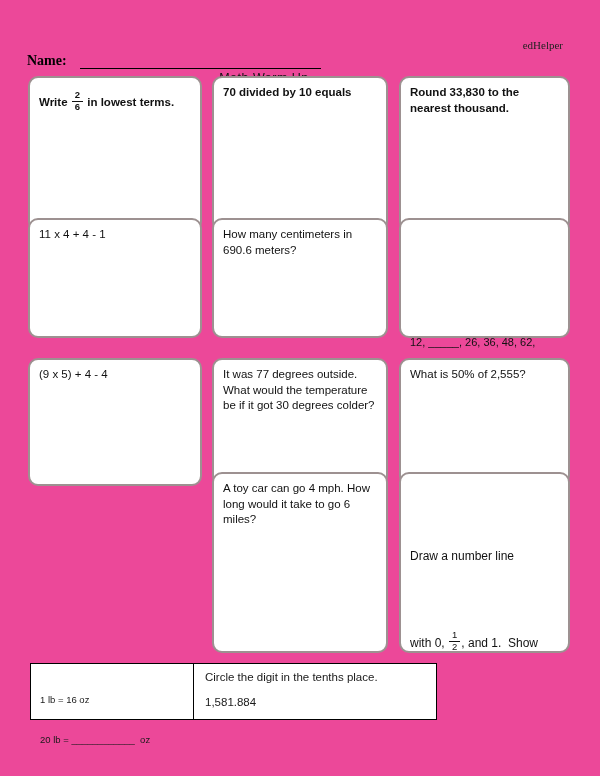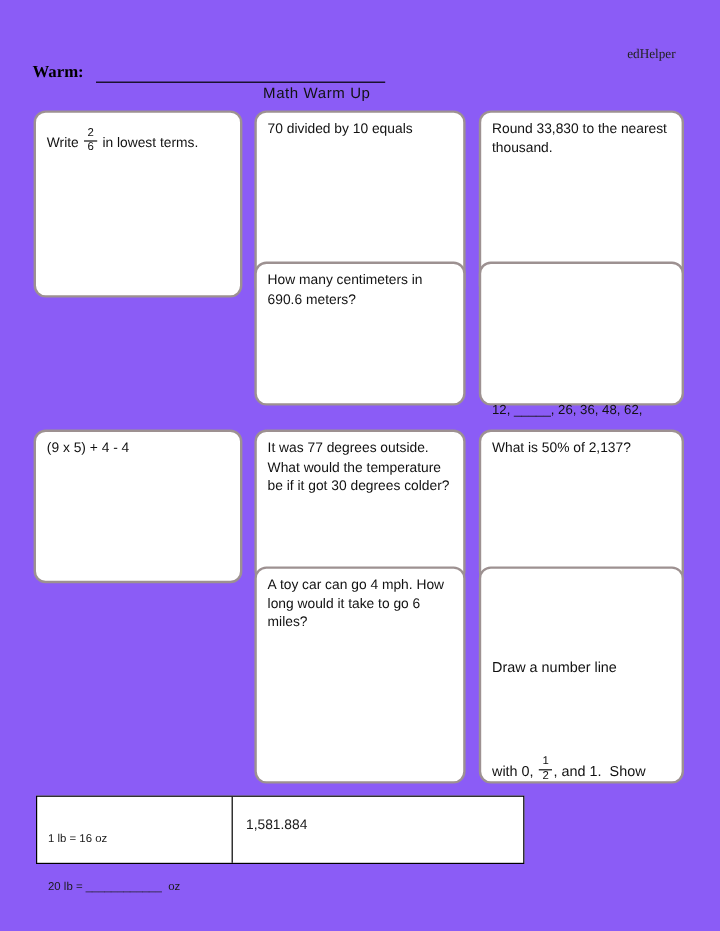--- a/index.html
+++ b/index.html
@@ -1,17 +1,17 @@
 <!DOCTYPE html>
 <html><head>
 <meta charset="utf-8">
 <style>
   html,body { margin:0; padding:0; background:#fff; }
   .page {
-    position:relative; width:600px; height:776px; background:#8b5cf6;
+    position:relative; width:600px; height:776px; background:#ec4899;
     font-family:"Liberation Sans", sans-serif; color:#1a1a1a; overflow:hidden;
   }
   .brand {
     position:absolute; top:39px; left:0; right:37px; text-align:right;
     font-family:"Liberation Serif", serif; font-size:11px; color:#222;
   }
   .name-label {
     position:absolute; top:53px; left:27px;
     font-family:"Liberation Serif", serif; font-weight:bold; font-size:14px; color:#000;
   }
@@ -21,21 +21,21 @@
   }
   .sheet-title {
     position:absolute; top:71px; left:0; width:528px; text-align:center;
     font-size:12.5px; letter-spacing:0.5px; color:#111;
   }
   .card {
     position:absolute; box-sizing:border-box;
     border:2px solid #9d9191; border-radius:10px; background:#fff;
     padding:7px 9px; font-size:11.5px; line-height:1.35; color:#111;
   }
-  .r1 { top:92px;  height:156px; }
+  .r1 { top:76px;  height:156px;font-weight:bold; }
   .r2 { top:218px; height:120px; }
   .r3 { top:358px; height:128px; }
   .r4 { top:472px; height:181px; }
   .c1 { left:28px;  width:174px; }
   .c2 { left:212px; width:176px; }
   .c3 { left:399px; width:171px; }
   .pad-mid { padding-top:14px; }
   .seq { white-space:pre-wrap; }
   .seq1 { padding-top:42px; line-height:32px; font-size:11px; }
   .seq2 { padding-top:32px; line-height:33px; font-size:11px; }
@@ -58,73 +58,77 @@
   .bt-line2 { margin-top:6px; }
   .bt-line2r { margin-top:11px; }
 </style>
 </head>
 <body>
 
 <div class="page">
 
   <div class="brand">edHelper</div>
 
-  <div class="name-label">Warm:</div>
+  <div class="name-label">Name:</div>
   <div class="name-line"></div>
 
   <div class="sheet-title">Math Warm Up</div>
 
   <div class="card r1 c1 pad-mid">
     <div><span>Write </span><span class="frac"><span class="num">2</span><span class="den">6</span></span><span> in lowest terms.</span></div>
   </div>
 
   <div class="card r1 c2">
     <div>70 divided by 10 equals</div>
   </div>
 
   <div class="card r1 c3">
     <div>Round 33,830 to the nearest thousand.</div>
   </div>
 
+  <div class="card r2 c1">
+    <div>11 x 4 + 4 - 1</div>
+  </div>
 
   <div class="card r2 c2">
     <div>How many centimeters in 690.6 meters?</div>
   </div>
 
   <div class="card r2 c3 seq seq1">
     <div>12, _____, 26, 36, 48, 62,</div>
     <div>78, 96, 116, 138</div>
   </div>
 
   <div class="card r3 c1">
     <div>(9 x 5) + 4 - 4</div>
   </div>
 
   <div class="card r3 c2">
     <div>It was 77 degrees outside. What would the temperature be if it got 30 degrees colder?</div>
   </div>
 
   <div class="card r3 c3">
-    <div>What is 50% of 2,137?</div>
+    <div>What is 50% of 2,555?</div>
   </div>
 
 
   <div class="card r4 c2">
     <div>A toy car can go 4 mph. How long would it take to go 6 miles?</div>
   </div>
 
   <div class="card r4 c3 numline">
     <div>Draw a number line</div>
     <div><span>with 0, </span><span class="frac"><span class="num">1</span><span class="den">2</span></span><span>, and 1.  Show</span></div>
     
   </div>
 
   <div class="bottom-table">
     <div class="bt-left">
       <div>1 lb = 16 oz</div>
       <div class="bt-line2">20 lb = ____________  oz</div>
     </div>
     <div class="bt-right">
+      <div>Circle the digit in the tenths place.</div>
       <div class="bt-line2r">1,581.884</div>
     </div>
   </div>
 
 </div>
 
 </body></html>

